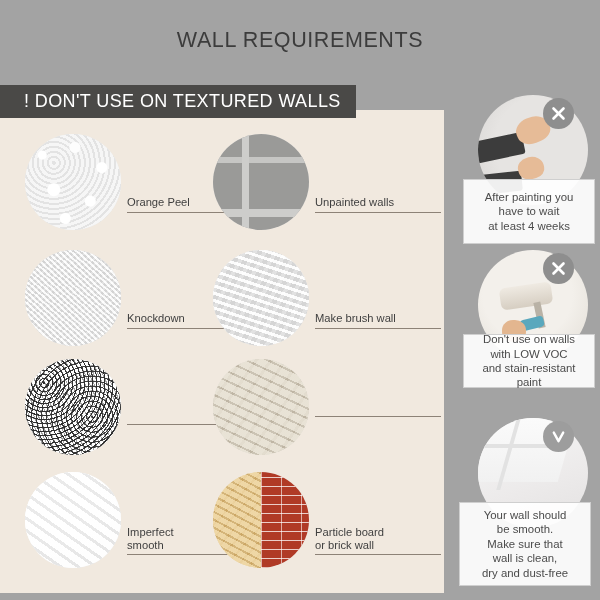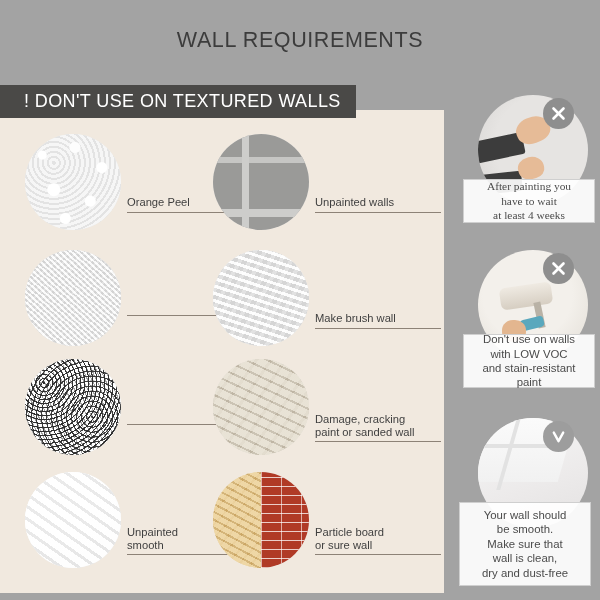--- a/index.html
+++ b/index.html
@@ -194,20 +194,21 @@
         <span class="lbl">Unpainted walls</span>
         <span class="rule"></span>
       </div>
     </div>
 
     <div class="cell" style="left:25px; top:140px;">
       <div class="swatch">
           <div class="tex t-knockdown"></div>
         </div>
       <div class="cell-label">
+        <span class="lbl">Knockdown</span>
         <span class="rule"></span>
       </div>
     </div>
 
     <div class="cell" style="left:213px; top:140px;">
       <div class="swatch">
           <div class="tex t-slapbrush"></div>
         </div>
       <div class="cell-label">
         <span class="lbl">Make brush wall</span>
@@ -222,65 +223,63 @@
       <div class="cell-label">
         <span class="rule"></span>
       </div>
     </div>
 
     <div class="cell" style="left:213px; top:249px;">
       <div class="swatch">
           <div class="tex t-damage"></div>
         </div>
       <div class="cell-label" style="top:18px;">
-        <span class="lbl">Damage, cracking
-paint or sanded wall</span>
         <span class="rule"></span>
       </div>
     </div>
 
     <div class="cell" style="left:25px; top:362px;">
       <div class="swatch">
           <div class="tex t-imperfect"></div>
         </div>
       <div class="cell-label" style="top:18px;">
-        <span class="lbl">Unpainted
+        <span class="lbl">Imperfect
 smooth</span>
         <span class="rule"></span>
       </div>
     </div>
 
     <div class="cell" style="left:213px; top:362px;">
       <div class="swatch">
         <div class="t-particle-left"></div>
         <div class="t-particle-right"></div>
       </div>
       <div class="cell-label" style="top:18px;">
         <span class="lbl">Particle board
-or sure wall</span>
+or brick wall</span>
         <span class="rule"></span>
       </div>
     </div>
 
   </div>
 
   <div class="card" style="left:455px; top:95px; width:140px; height:145px;">
     <div class="card-photo p-hands" style="left:23px; top:0px; width:110px; height:110px;">
       <div class="arm" style="left:-6px; top:42px; width:52px; height:22px; transform:rotate(-12deg);"></div>
       <div class="hand" style="left:38px; top:22px; width:34px; height:26px; transform:rotate(-22deg);"></div>
       <div class="arm" style="left:-2px; top:78px; width:46px; height:20px; transform:rotate(-6deg);"></div>
       <div class="hand" style="left:40px; top:62px; width:26px; height:22px; transform:rotate(-14deg);"></div>
     </div>
     <div class="badge" style="left:88px; top:3px; width:31px; height:31px; background:#8e8e8e;">
       <svg width="17" height="17" viewBox="0 0 17 17" aria-hidden="true">
         <line x1="3.5" y1="3.5" x2="13.5" y2="13.5" stroke="#ffffff" stroke-width="2.6" stroke-linecap="round"></line>
         <line x1="13.5" y1="3.5" x2="3.5" y2="13.5" stroke="#ffffff" stroke-width="2.6" stroke-linecap="round"></line>
       </svg>
     </div>
-    <div class="card-text" style="left:8px; top:84px; width:132px; height:44px;font-family:Liberation Serif, serif;">
+    <div class="card-text" style="left:8px; top:84px; width:132px; height:65px;">
       <span>After painting you
 have to wait
 at least 4 weeks</span>
     </div>
   </div>
 
   <div class="card" style="left:455px; top:250px; width:140px; height:158px;">
     <div class="card-photo p-roller" style="left:23px; top:0px; width:110px; height:110px;">
       <div style="position:absolute; left:22px; top:35px; width:52px; height:22px; border-radius:6px; background:linear-gradient(180deg,#efeae2,#d6cec2); transform:rotate(-8deg);"></div>
       <div style="position:absolute; left:58px; top:52px; width:7px; height:26px; background:#b9b2a6; transform:rotate(-12deg);"></div>

